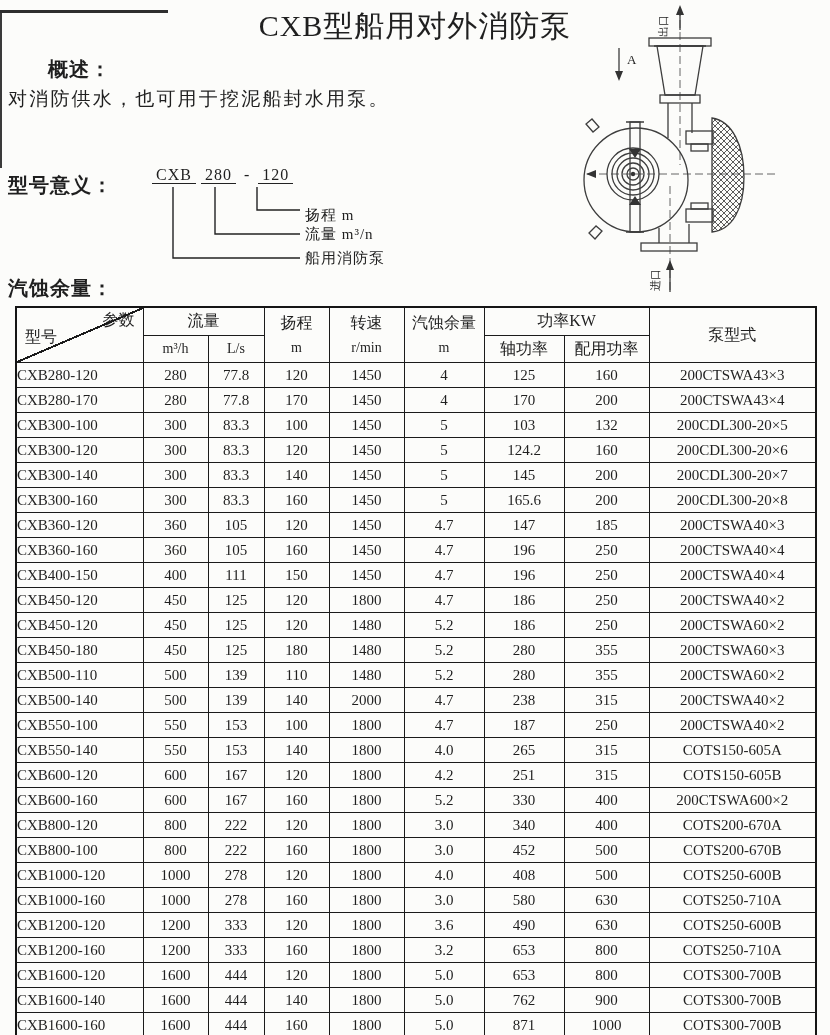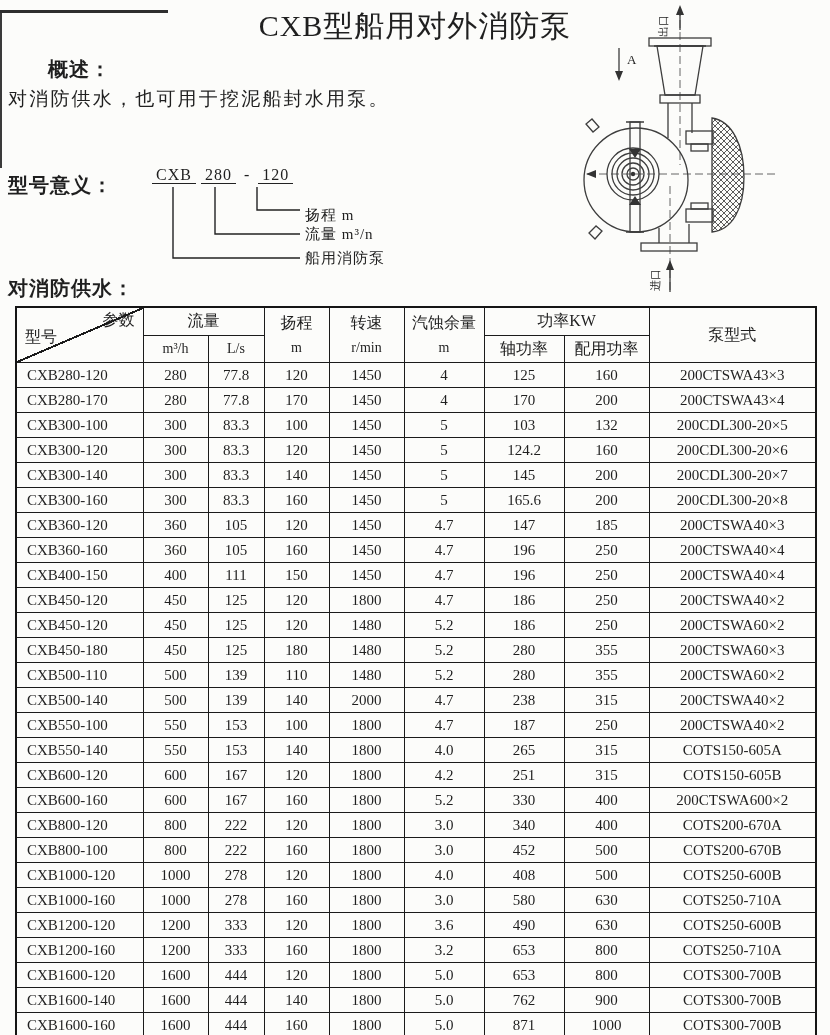--- a/index.html
+++ b/index.html
@@ -42,21 +42,21 @@
     border:1.6px solid #1b1b1b;text-align:center;padding:0;
     font-weight:normal;font-size:15px;overflow:hidden;white-space:nowrap;
   }
   table{border:2.5px solid #151515;}
   thead th{font-size:16px;}
   thead .unit{font-size:14px;}
   thead tr.h1 th{height:27px;}
   thead tr.h2 th{height:26px;}
   th.twoline{line-height:25px;}
   tbody td{height:24px;line-height:24px;}
-  td.col-model,tbody td:first-child{text-align:left;padding-left:10px;}
+  td.col-model,tbody td:first-child{text-align:left;}
   .corner{
     position:relative;
     background:linear-gradient(to bottom right,
       transparent calc(50% - 1px), #1b1b1b calc(50% - 1px),
       #1b1b1b calc(50% + 1px), transparent calc(50% + 1px));
   }
   .corner .c-top{position:absolute;top:2px;right:8px;font-size:16px;}
   .corner .c-bottom{position:absolute;bottom:14px;left:8px;font-size:16px;}
 </style>
 </head>
@@ -167,21 +167,21 @@
       <path d="M107,24 V47 H150"></path>
       <path d="M65,24 V71 H150"></path>
       <path d="M23,24 V95 H150"></path>
     </g>
   </svg>
   <div class="model-label" style="top:31px;margin-top:12px;">扬程 m</div>
   <div class="model-label" style="top:62px;">流量 m³/n</div>
   <div class="model-label" style="top:86px;text-align:right;">船用消防泵</div>
 </div>
 
-<div class="abs sec-heading" id="table-heading">对消防供水：</div>
+<div class="abs sec-heading" id="table-heading">汽蚀余量：</div>
 
 <div class="abs" id="perf-table-wrap">
   <table>
     <colgroup>
       <col style="width:127px">
         <col style="width:65px">
         <col style="width:56px">
       <col style="width:65px">
         <col style="width:75px">
         <col style="width:80px">

